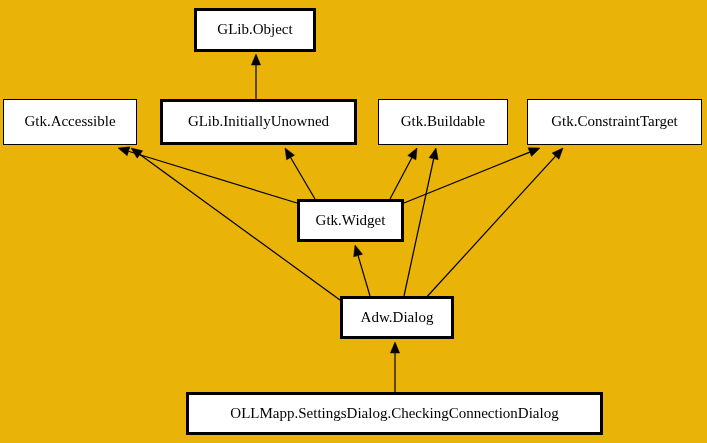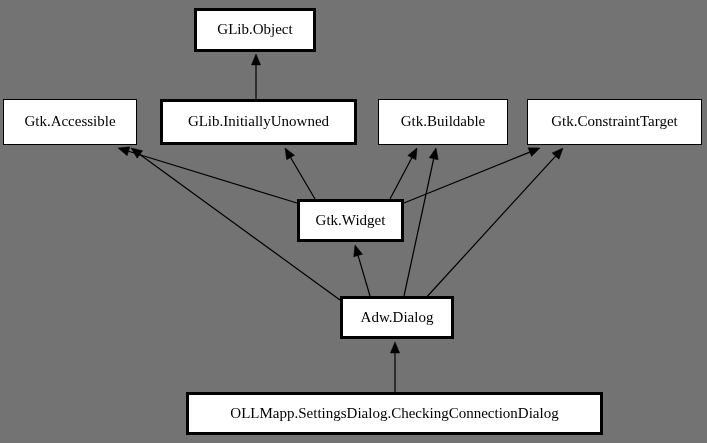--- a/index.html
+++ b/index.html
@@ -10,21 +10,21 @@
   body {
     width: 707px;
     height: 443px;
     overflow: hidden;
     font-family: "Liberation Serif", "DejaVu Serif", serif;
   }
   #diagram-root {
     position: relative;
     width: 707px;
     height: 443px;
-    background: #737373;
+    background: #eab308;
   }
   svg#uml-svg {
     display: block;
     width: 707px;
     height: 443px;
   }
   .node-box {
     fill: #ffffff;
     stroke: #000000;
   }

